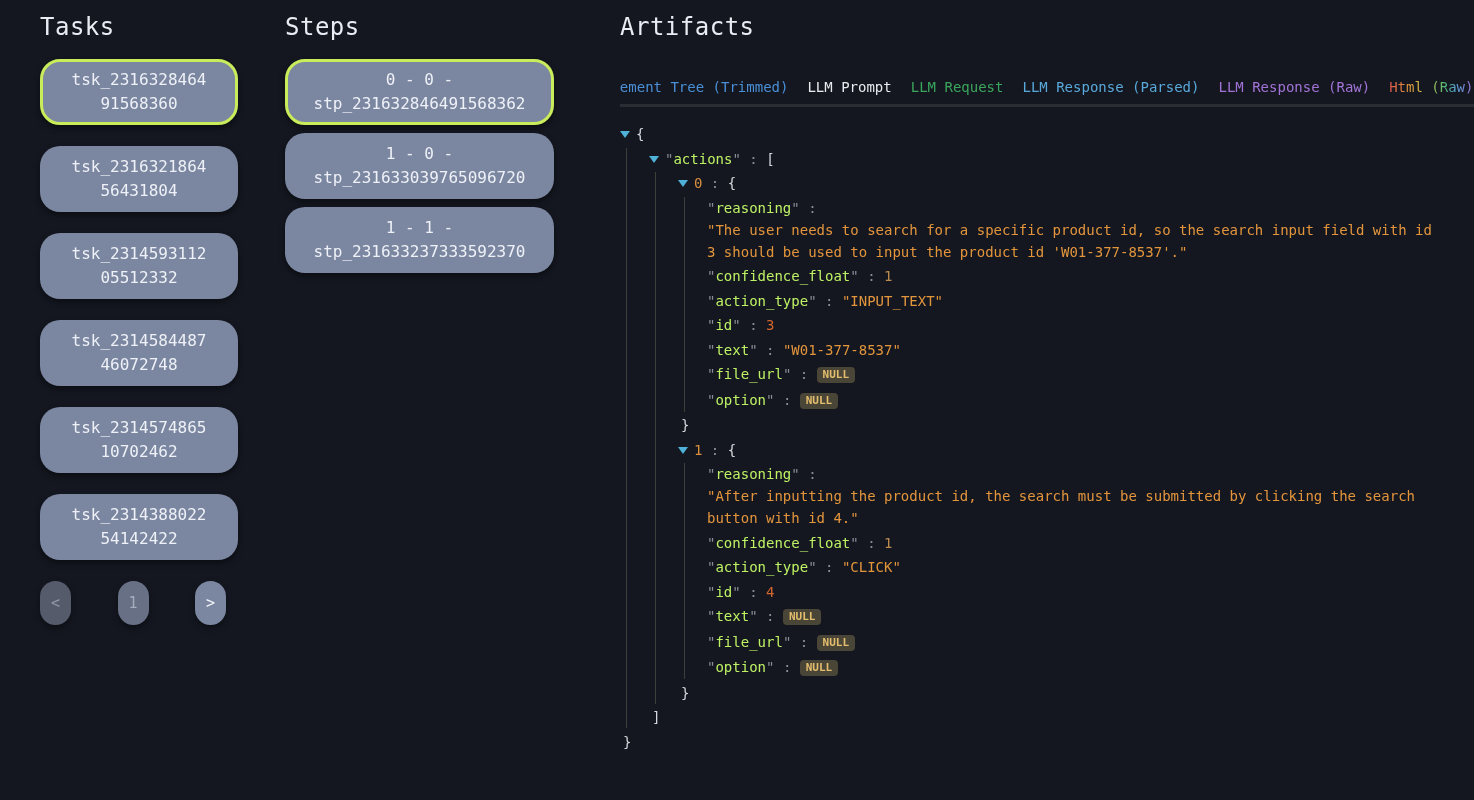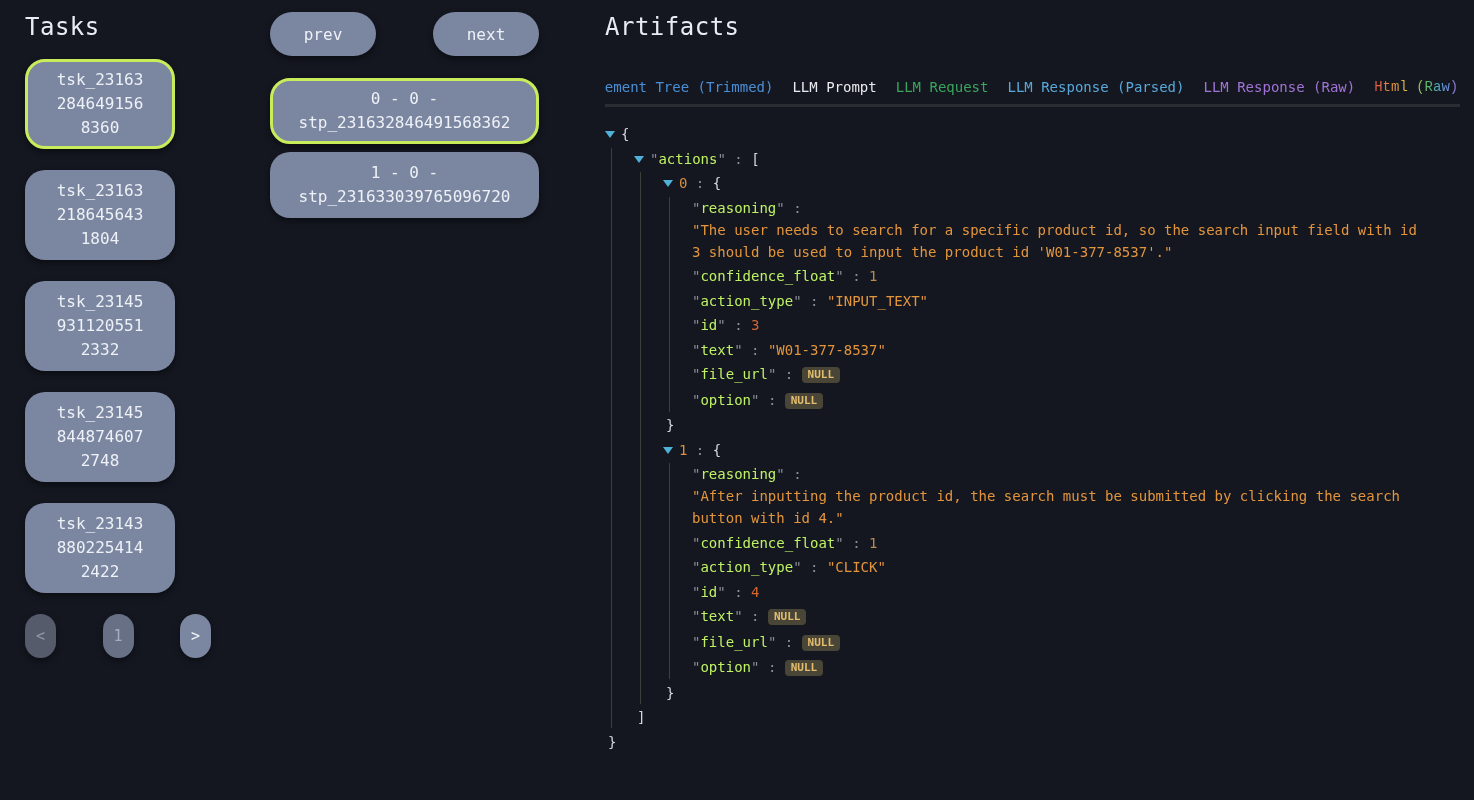--- a/index.html
+++ b/index.html
@@ -11,32 +11,32 @@
     color:#e9ecf2;
   }
   .app { display:flex; align-items:flex-start; padding-top:12px; }
 
   .panel-title {
     font-size:24px; font-weight:500; color:#e9ecf2;
     margin:1px 0 18px 0; letter-spacing:0.5px;
   }
 
   
-  .col-tasks { flex:none; width:178px; margin-left:25px; }
+  .col-tasks { flex:none; width:178px; margin-left:40px; }
   .col-steps { flex:none; width:269px; margin-left:67px; }
   .artifacts { flex:1; min-width:0; margin-left:66px; }
 
   .big-btn {
     display:block; background:#7b86a0; color:#eef1f7;
     border:3px solid transparent; border-radius:20px;
     font-family:inherit; font-size:16px; line-height:24px;
     text-align:center; cursor:pointer;
     box-shadow:0 3px 6px rgba(0,0,0,0.45);
   }
-  .task-btn { width:150px; min-height:66px; padding:6px 26px; word-break:break-all; margin-bottom:21px; }
+  .task-btn { width:198px; min-height:66px; padding:6px 26px; word-break:break-all; margin-bottom:21px; }
   .step-btn { width:269px; min-height:66px; padding:6px 12px; margin-bottom:8px; }
   .big-btn.selected { border-color:#c9ec5b; }
 
   .pagination { display:flex; justify-content:space-between; width:186px; margin-top:20px; }
   .pg-btn {
     width:31px; height:44px; border:none; border-radius:16px;
     font-family:inherit; font-size:15px; cursor:pointer;
     box-shadow:0 3px 6px rgba(0,0,0,0.4);
     background:#7b86a0; color:#f2f4f9;
   }
@@ -59,21 +59,21 @@
     font-size:14px; position:relative;
   }
   .tab { flex:none; cursor:pointer; position:relative; }
   .tab:first-child { margin-left:-17px; }
   .tab.active::after {
     content:""; position:absolute; left:-2px; right:-2px; bottom:-12px;
     height:3px; background:#e5484d; border-radius:2px;
   }
   .tab.rainbow {
     background:linear-gradient(90deg,#e05548 0%,#e29b3d 25%,#cfcf52 45%,#52b470 66%,#57a3dc 80%,#9a70d2 100%);
-    -webkit-background-clip:text; background-clip:text; color:transparent;font-family:Liberation Mono, monospace;
+    -webkit-background-clip:text; background-clip:text; color:transparent;
   }
 
   
   .json-viewer { margin-top:16px; width:820px; font-size:14px; color:#d6d8dd; }
   .j-row { line-height:22px; margin:2.5px 0; }
   .j-children { margin-left:6px; border-left:1px solid #3c3f3a; padding-left:22px; }
   .j-close { padding-left:3px; }
   .caret {
     display:inline-block; width:0; height:0;
     border-left:5px solid transparent; border-right:5px solid transparent;
@@ -97,37 +97,36 @@
 
 <div class="app">
 
   <aside class="col-tasks">
     <h1 class="panel-title">Tasks</h1>
     <div id="task-list">
         <button class="big-btn task-btn selected">tsk_231632846491568360</button>
         <button class="big-btn task-btn">tsk_231632186456431804</button>
         <button class="big-btn task-btn">tsk_231459311205512332</button>
         <button class="big-btn task-btn">tsk_231458448746072748</button>
+        <button class="big-btn task-btn">tsk_231457486510702462</button>
         <button class="big-btn task-btn">tsk_231438802254142422</button>
       </div>
     <div class="pagination">
       <button class="pg-btn disabled">&lt;</button>
       <button class="pg-btn current">1</button>
       <button class="pg-btn">&gt;</button>
     </div>
   </aside>
 
   <aside class="col-steps">
-    <div class="step-nav">
-      <button class="nav-btn">prev</button>
-      <button class="nav-btn">next</button>
-    </div>
+    <h1 class="panel-title">Steps</h1>
     <div id="step-list">
         <button class="big-btn step-btn selected">0 - 0 - stp_231632846491568362</button>
         <button class="big-btn step-btn">1 - 0 - stp_231633039765096720</button>
+        <button class="big-btn step-btn">1 - 1 - stp_231633237333592370</button>
       </div>
   </aside>
 
   <main class="artifacts">
     <h1 class="panel-title">Artifacts</h1>
     <div class="tabbar" id="tabbar">
         <span class="tab" style="color: rgb(74, 143, 214);">Element Tree (Trimmed)</span>
         <span class="tab" style="color: rgb(232, 234, 237);">LLM Prompt</span>
         <span class="tab" style="color: rgb(58, 166, 92);">LLM Request</span>
         <span class="tab active" style="color: rgb(88, 169, 218);">LLM Response (Parsed)</span>

